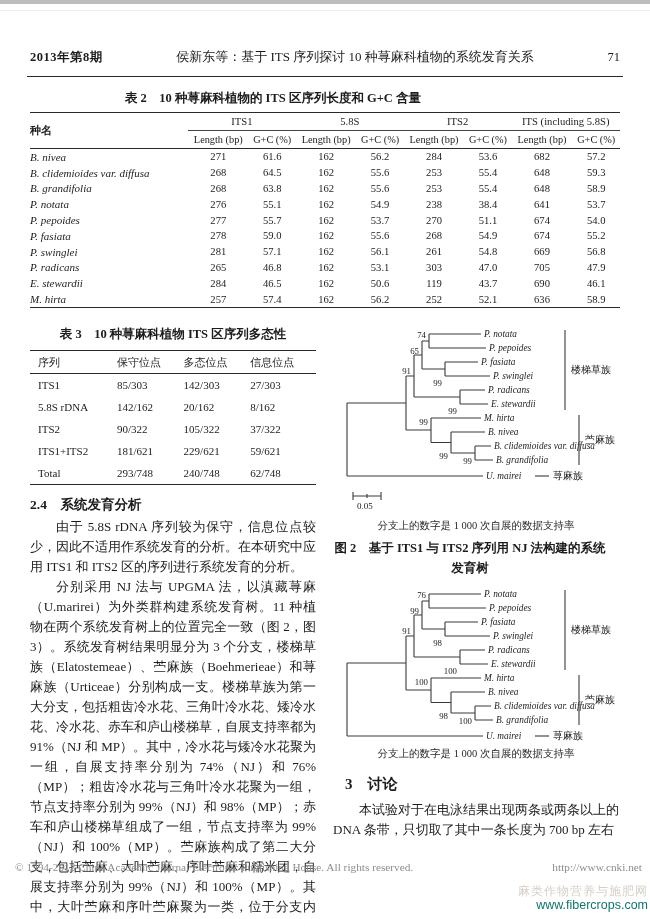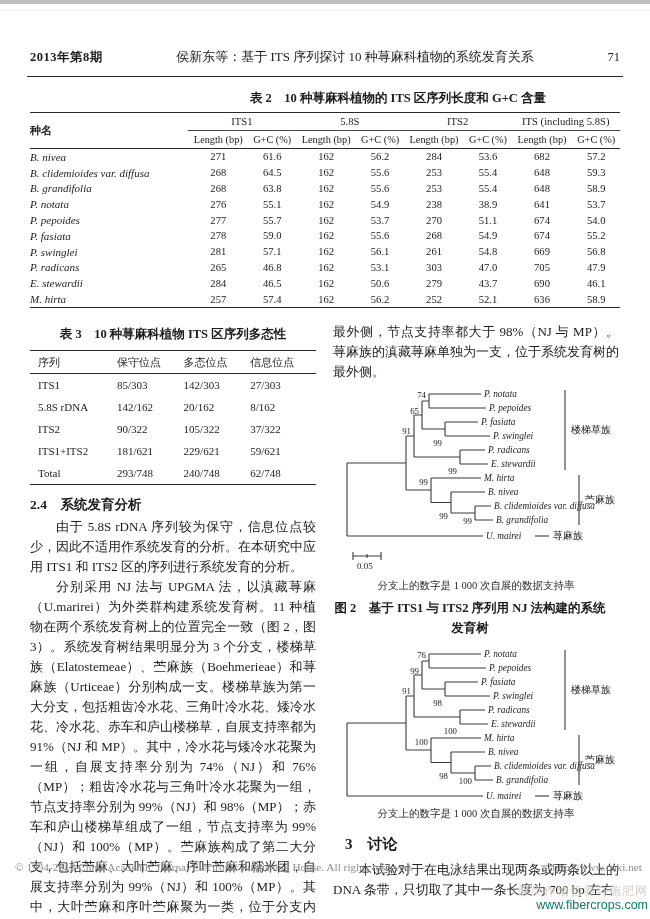--- a/index.html
+++ b/index.html
@@ -9,21 +9,21 @@
   .topbar2{position:absolute;top:10px;left:0;width:650px;height:1px;background:#eeeeee;}
 
   
   .header{position:absolute;top:48px;left:30px;right:30px;display:flex;align-items:baseline;}
   .header .issue{width:120px;font-size:12.5px;font-weight:bold;letter-spacing:.5px;}
   .header .rtitle{flex:1;text-align:center;font-size:13px;}
   .header .pageno{width:60px;text-align:right;font-size:12.5px;}
   .header-rule{position:absolute;top:76px;left:27px;right:27px;border-bottom:1.6px solid #2a2a2a;}
 
   
-  .t2-title{position:absolute;top:90px;left:0;width:546px;text-align:right;
+  .t2-title{position:absolute;top:90px;left:0;width:546px;text-align:center;
             font-size:12.5px;font-weight:bold;}
   table{border-collapse:collapse;}
   .t2{position:absolute;top:112px;left:30px;width:590px;font-size:10.6px;}
   .t2 th,.t2 td{padding:0;font-weight:normal;}
   .t2 thead{border-top:1.6px solid #2a2a2a;}
   .t2 .sp{ text-align:left;font-size:11px;}
   .t2 th.grp{border-bottom:1px solid #444;font-size:10.6px;height:17px;}
   .t2 th.sub{font-size:10.3px;height:17px;border-bottom:1px solid #2a2a2a;}
   .t2 th.sph{border-bottom:1px solid #2a2a2a;font-size:11px;text-align:left;font-weight:bold;}
   .t2 td{text-align:center;height:15.8px;}
@@ -143,21 +143,21 @@
           <td>648</td>
           <td>58.9</td>
         </tr>
         <tr>
           <td class="sp">P. notata</td>
           <td>276</td>
           <td>55.1</td>
           <td>162</td>
           <td>54.9</td>
           <td>238</td>
-          <td>38.9</td>
+          <td>38.4</td>
           <td>641</td>
           <td>53.7</td>
         </tr>
         <tr>
           <td class="sp">P. pepoides</td>
           <td>277</td>
           <td>55.7</td>
           <td>162</td>
           <td>53.7</td>
           <td>270</td>
@@ -197,21 +197,21 @@
           <td>47.0</td>
           <td>705</td>
           <td>47.9</td>
         </tr>
         <tr>
           <td class="sp">E. stewardii</td>
           <td>284</td>
           <td>46.5</td>
           <td>162</td>
           <td>50.6</td>
-          <td>279</td>
+          <td>119</td>
           <td>43.7</td>
           <td>690</td>
           <td>46.1</td>
         </tr>
         <tr>
           <td class="sp">M. hirta</td>
           <td>257</td>
           <td>57.4</td>
           <td>162</td>
           <td>56.2</td>
@@ -269,21 +269,20 @@
             </tr>
           </tbody>
       </table>
 
       <div class="sec-h">2.4　系统发育分析</div>
       <p class="para">由于 5.8S rDNA 序列较为保守，信息位点较少，因此不适用作系统发育的分析。在本研究中应用 ITS1 和 ITS2 区的序列进行系统发育的分析。</p>
       <p class="para">分别采用 NJ 法与 UPGMA 法，以滇藏荨麻（U.marirei）为外类群构建系统发育树。11 种植物在两个系统发育树上的位置完全一致（图 2，图 3）。系统发育树结果明显分为 3 个分支，楼梯草族（Elatostemeae）、苎麻族（Boehmerieae）和荨麻族（Urticeae）分别构成一支。楼梯草族为第一大分支，包括粗齿冷水花、三角叶冷水花、矮冷水花、冷水花、赤车和庐山楼梯草，自展支持率都为 91%（NJ 和 MP）。其中，冷水花与矮冷水花聚为一组，自展支持率分别为 74%（NJ）和 76%（MP）；粗齿冷水花与三角叶冷水花聚为一组，节点支持率分别为 99%（NJ）和 98%（MP）；赤车和庐山楼梯草组成了一组，节点支持率为 99%（NJ）和 100%（MP）。苎麻族构成了第二大分支，包括苎麻、大叶苎麻、序叶苎麻和糯米团，自展支持率分别为 99%（NJ）和 100%（MP）。其中，大叶苎麻和序叶苎麻聚为一类，位于分支内侧，紧接着是苎麻，而糯米团位于该分支的</p>
     </div>
 
     <div class="col">
-      <p class="para-cont">最外侧，节点支持率都大于 98%（NJ 与 MP）。荨麻族的滇藏荨麻单独为一支，位于系统发育树的最外侧。</p>
 
       <div class="fig">
         <svg width="288" height="192" viewBox="0 0 288 192">
 
           <path class="tree-line" d="M96,10 H148 M96,24 H153 M96,10 V24"></path>
           <path class="tree-line" d="M89,17 V45 M89,17 H96"></path>
           <path class="tree-line" d="M112,38 H145 M112,52 H157 M112,38 V52 M89,45 H112"></path>
           <path class="tree-line" d="M81,31 V73 M81,31 H89"></path>
           <path class="tree-line" d="M127,66 H152 M127,80 H155 M127,66 V80 M81,73 H127"></path>
           <path class="tree-line" d="M73,52 V106 M73,52 H81"></path>

